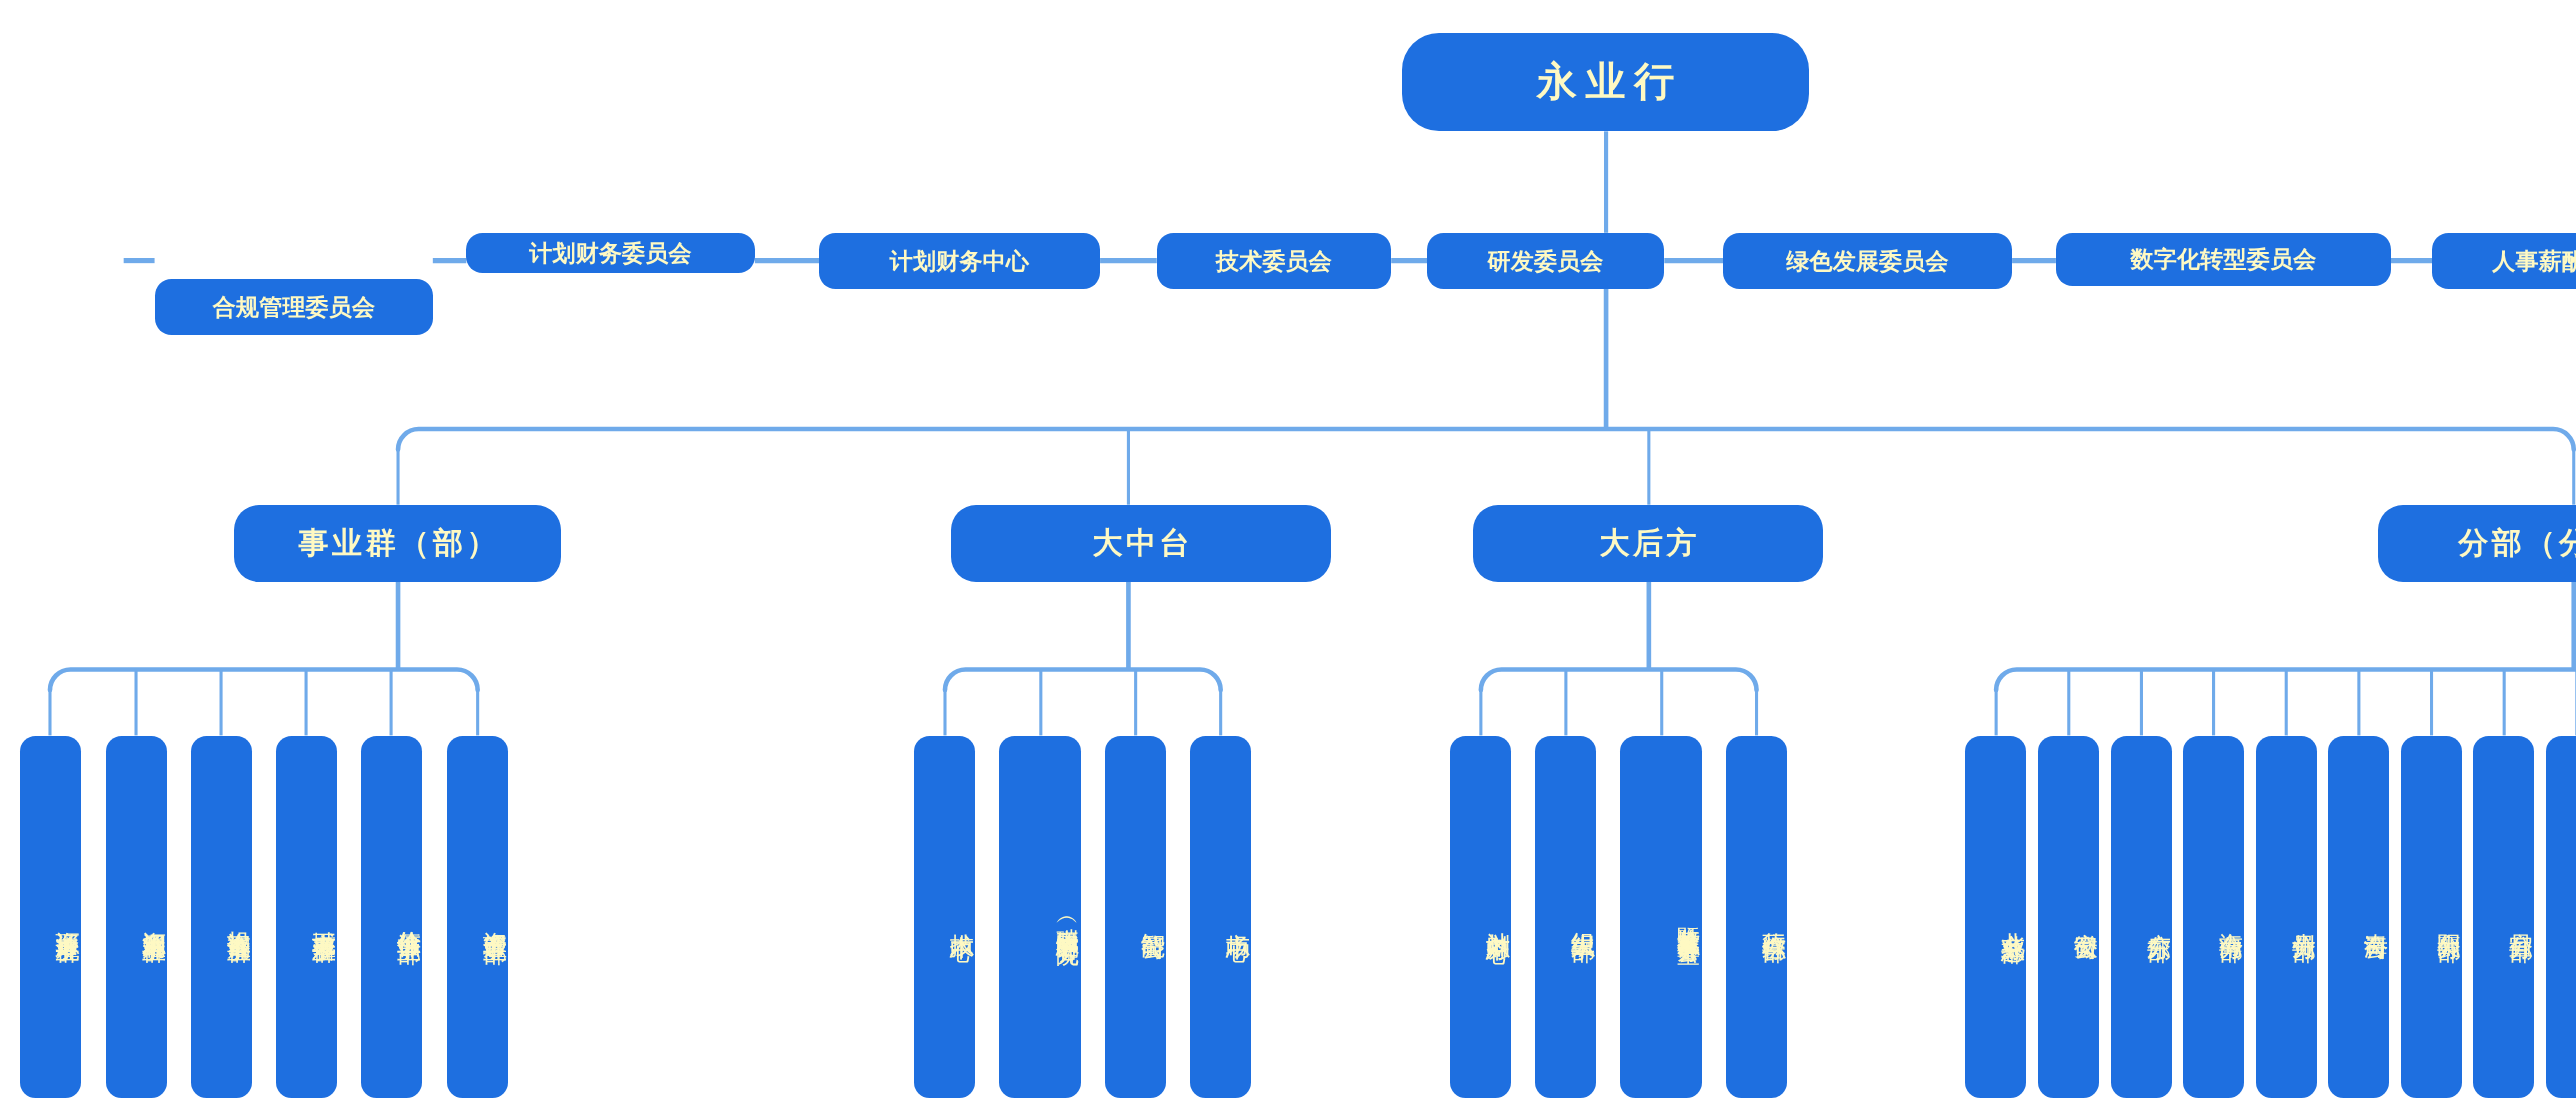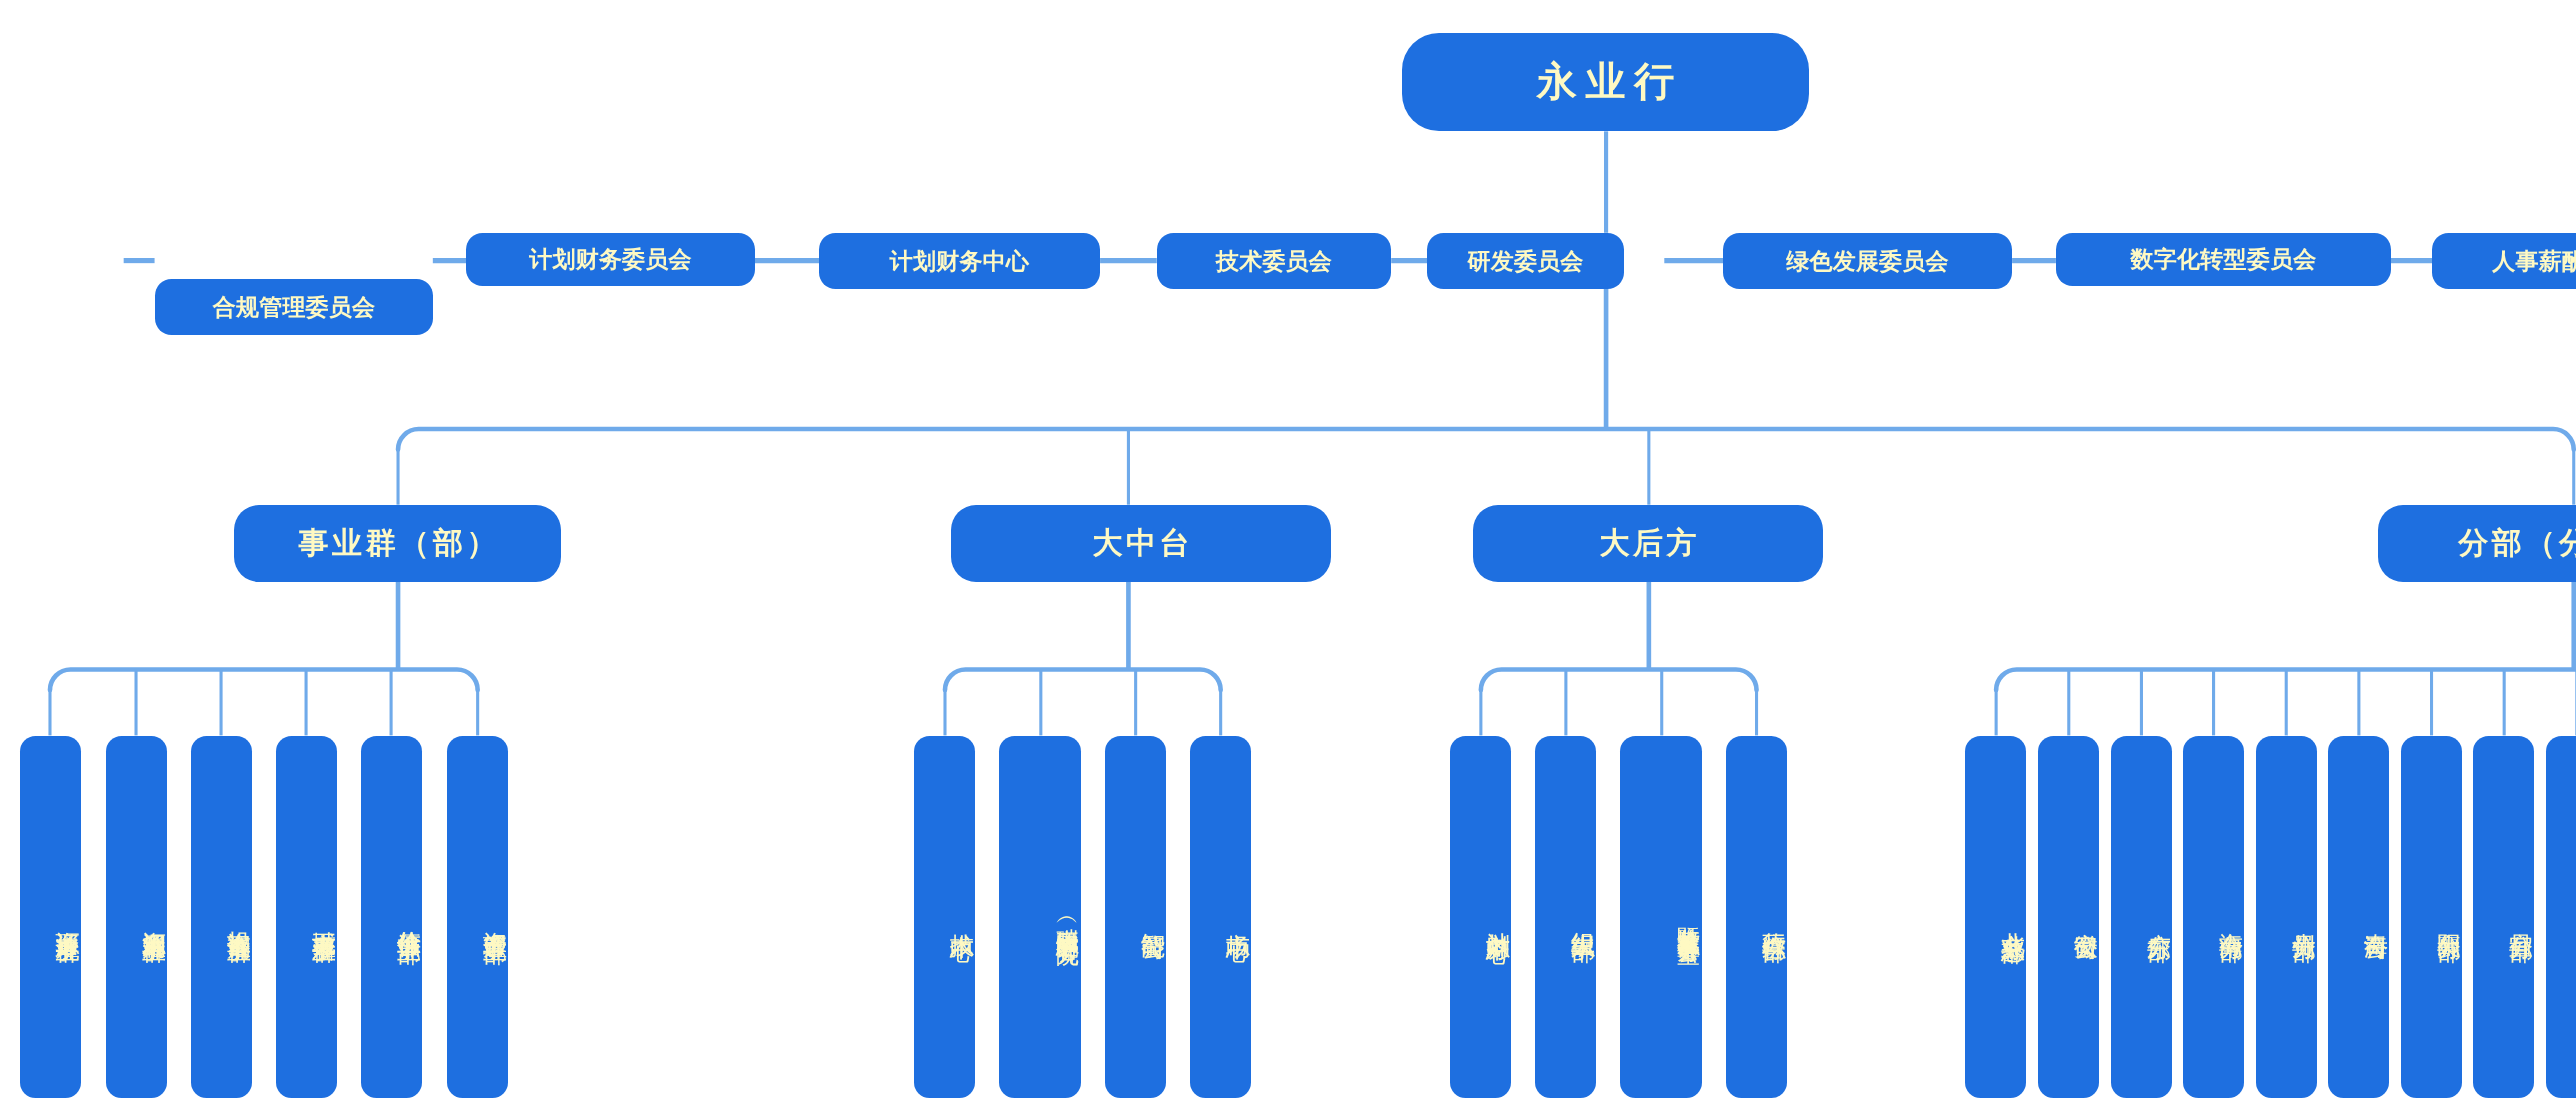--- a/index.html
+++ b/index.html
@@ -135,24 +135,24 @@
       <line x1="5423" y1="1300" x2="5423" y2="1428" stroke="#6FAAEA" stroke-width="6" stroke-linecap="butt"></line>
       <line x1="5564" y1="1300" x2="5564" y2="1428" stroke="#6FAAEA" stroke-width="6" stroke-linecap="butt"></line>
       <line x1="5705" y1="1300" x2="5705" y2="1428" stroke="#6FAAEA" stroke-width="6" stroke-linecap="butt"></line>
       <line x1="5845" y1="1300" x2="5845" y2="1428" stroke="#6FAAEA" stroke-width="6" stroke-linecap="butt"></line>
       <line x1="5986" y1="1300" x2="5986" y2="1428" stroke="#6FAAEA" stroke-width="6" stroke-linecap="butt"></line>
       <line x1="6127" y1="1340" x2="6127" y2="1428" stroke="#6FAAEA" stroke-width="6" stroke-linecap="butt"></line>
     </svg>
   <div id="nodes">
       <div class="node root" style="left: 1402px; top: 33px; width: 407px; height: 98px;">永业行</div>
       <div class="node committee" style="left: 155px; top: 233px; width: 278px; height: 56px; margin-top: 46px;">合规管理委员会</div>
-      <div class="node committee" style="left: 466px; top: 233px; width: 289px; height: 53px;">计划财务委员会</div>
+      <div class="node committee" style="left: 466px; top: 233px; width: 289px; height: 40px;">计划财务委员会</div>
       <div class="node committee" style="left: 819px; top: 233px; width: 281px; height: 56px;">计划财务中心</div>
       <div class="node committee" style="left: 1157px; top: 233px; width: 234px; height: 56px;">技术委员会</div>
-      <div class="node committee" style="left: 1427px; top: 233px; width: 197px; height: 56px;">研发委员会</div>
+      <div class="node committee" style="left: 1427px; top: 233px; width: 237px; height: 56px;">研发委员会</div>
       <div class="node committee" style="left: 1723px; top: 233px; width: 289px; height: 56px;">绿色发展委员会</div>
       <div class="node committee" style="left: 2056px; top: 233px; width: 335px; height: 53px; text-align: center;">数字化转型委员会</div>
       <div class="node committee" style="left: 2432px; top: 233px; width: 283px; height: 56px;">人事薪酬委员会</div>
       <div class="node group" style="left: 234px; top: 505px; width: 327px; height: 77px;">事业群（部）</div>
       <div class="node leaf" style="left: 19.6px; top: 736px; width: 61px; height: 362px;">
         <span class="vtxt">资源环境事业群</span>
       </div>
       <div class="node leaf" style="left: 106px; top: 736px; width: 61px; height: 362px;">
         <span class="vtxt">资源利用事业群</span>
       </div>

